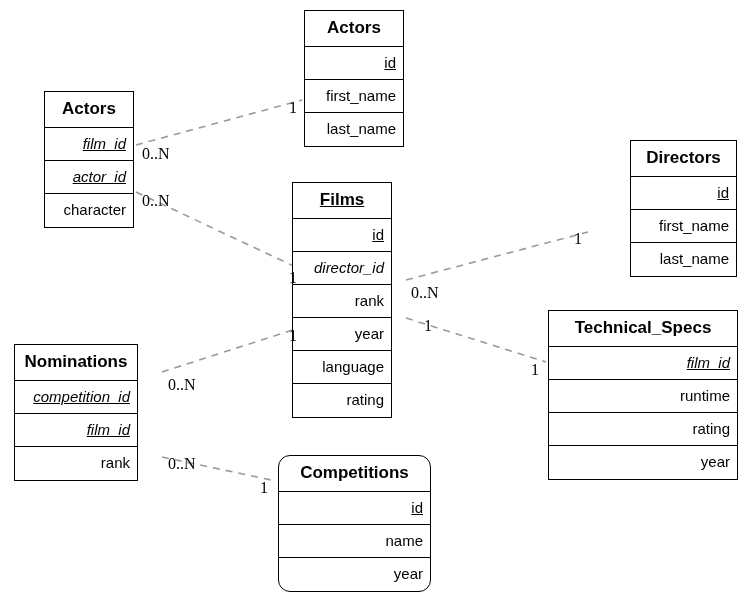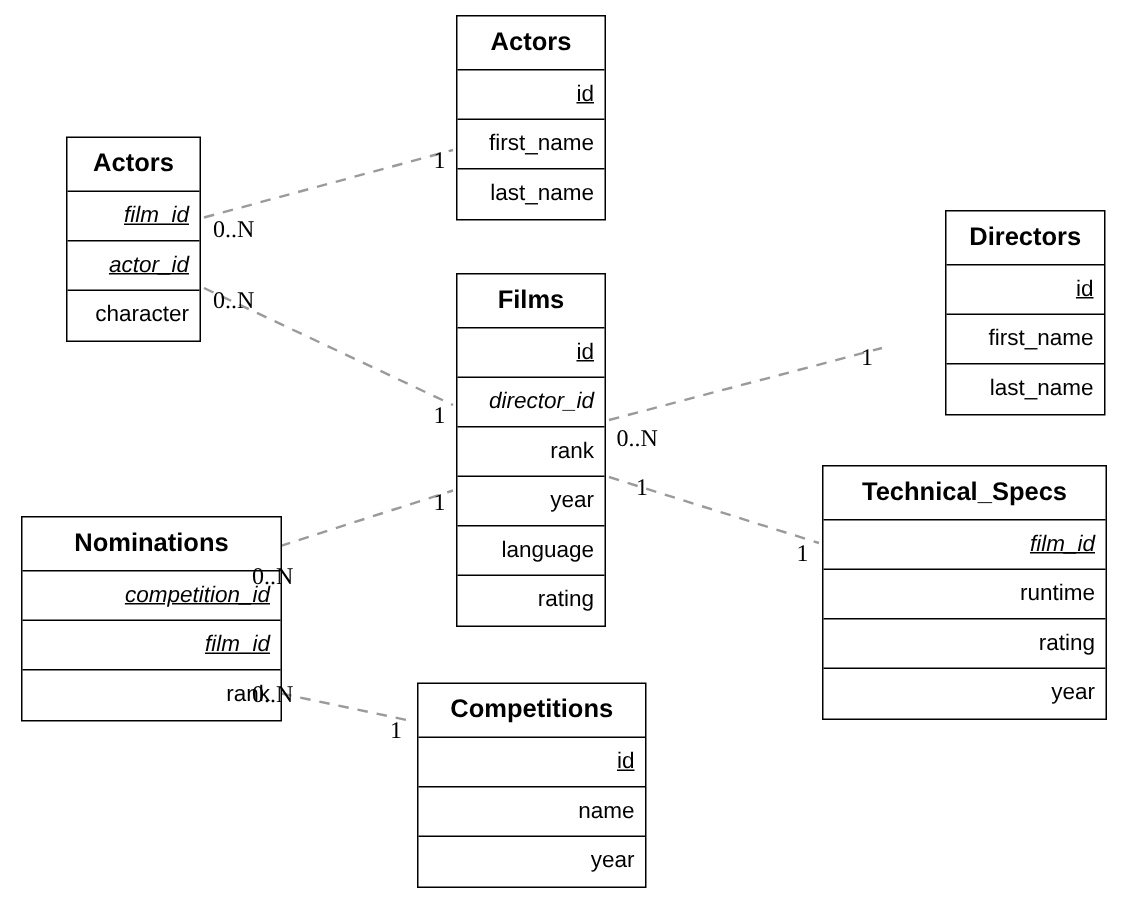--- a/index.html
+++ b/index.html
@@ -96,21 +96,21 @@
       <div class="attr pkfk"><span>film_id</span></div>
       <div class="attr pkfk"><span>actor_id</span></div>
       <div class="attr"><span>character</span></div>
     </div>
     <div class="entity" style="left: 304px; top: 10px; width: 100px;">
       <div class="entity-title">Actors</div>
       <div class="attr pk"><span>id</span></div>
       <div class="attr"><span>first_name</span></div>
       <div class="attr"><span>last_name</span></div>
     </div>
-    <div class="entity" style="left: 304px; top: 182px; width: 100px;">
+    <div class="entity" style="left: 292px; top: 182px; width: 100px; text-decoration: underline;">
       <div class="entity-title">Films</div>
       <div class="attr pk"><span>id</span></div>
       <div class="attr fk"><span>director_id</span></div>
       <div class="attr"><span>rank</span></div>
       <div class="attr"><span>year</span></div>
       <div class="attr"><span>language</span></div>
       <div class="attr"><span>rating</span></div>
     </div>
     <div class="entity" style="left: 590px; top: 140px; width: 107px; margin-left: 40px;">
       <div class="entity-title">Directors</div>
@@ -118,27 +118,27 @@
       <div class="attr"><span>first_name</span></div>
       <div class="attr"><span>last_name</span></div>
     </div>
     <div class="entity" style="left: 548px; top: 310px; width: 190px;">
       <div class="entity-title">Technical_Specs</div>
       <div class="attr pkfk"><span>film_id</span></div>
       <div class="attr"><span>runtime</span></div>
       <div class="attr"><span>rating</span></div>
       <div class="attr"><span>year</span></div>
     </div>
-    <div class="entity" style="left: 14px; top: 344px; width: 174px;">
+    <div class="entity" style="left: 14px; top: 344px; width: 124px;">
       <div class="entity-title">Nominations</div>
       <div class="attr pkfk"><span>competition_id</span></div>
       <div class="attr pkfk"><span>film_id</span></div>
       <div class="attr"><span>rank</span></div>
     </div>
-    <div class="entity" style="left: 278px; top: 455px; width: 153px;">
+    <div class="entity" style="left: 278px; top: 455px; width: 153px; border-radius: 12px;">
       <div class="entity-title">Competitions</div>
       <div class="attr pk"><span>id</span></div>
       <div class="attr"><span>name</span></div>
       <div class="attr"><span>year</span></div>
     </div>
     <div class="card-label" style="left: 142px; top: 146px;">0..N</div>
     <div class="card-label" style="left: 289px; top: 100px;">1</div>
     <div class="card-label" style="left: 142px; top: 193px;">0..N</div>
     <div class="card-label" style="left: 289px; top: 270px;">1</div>
     <div class="card-label" style="left: 411px; top: 285px;">0..N</div>

